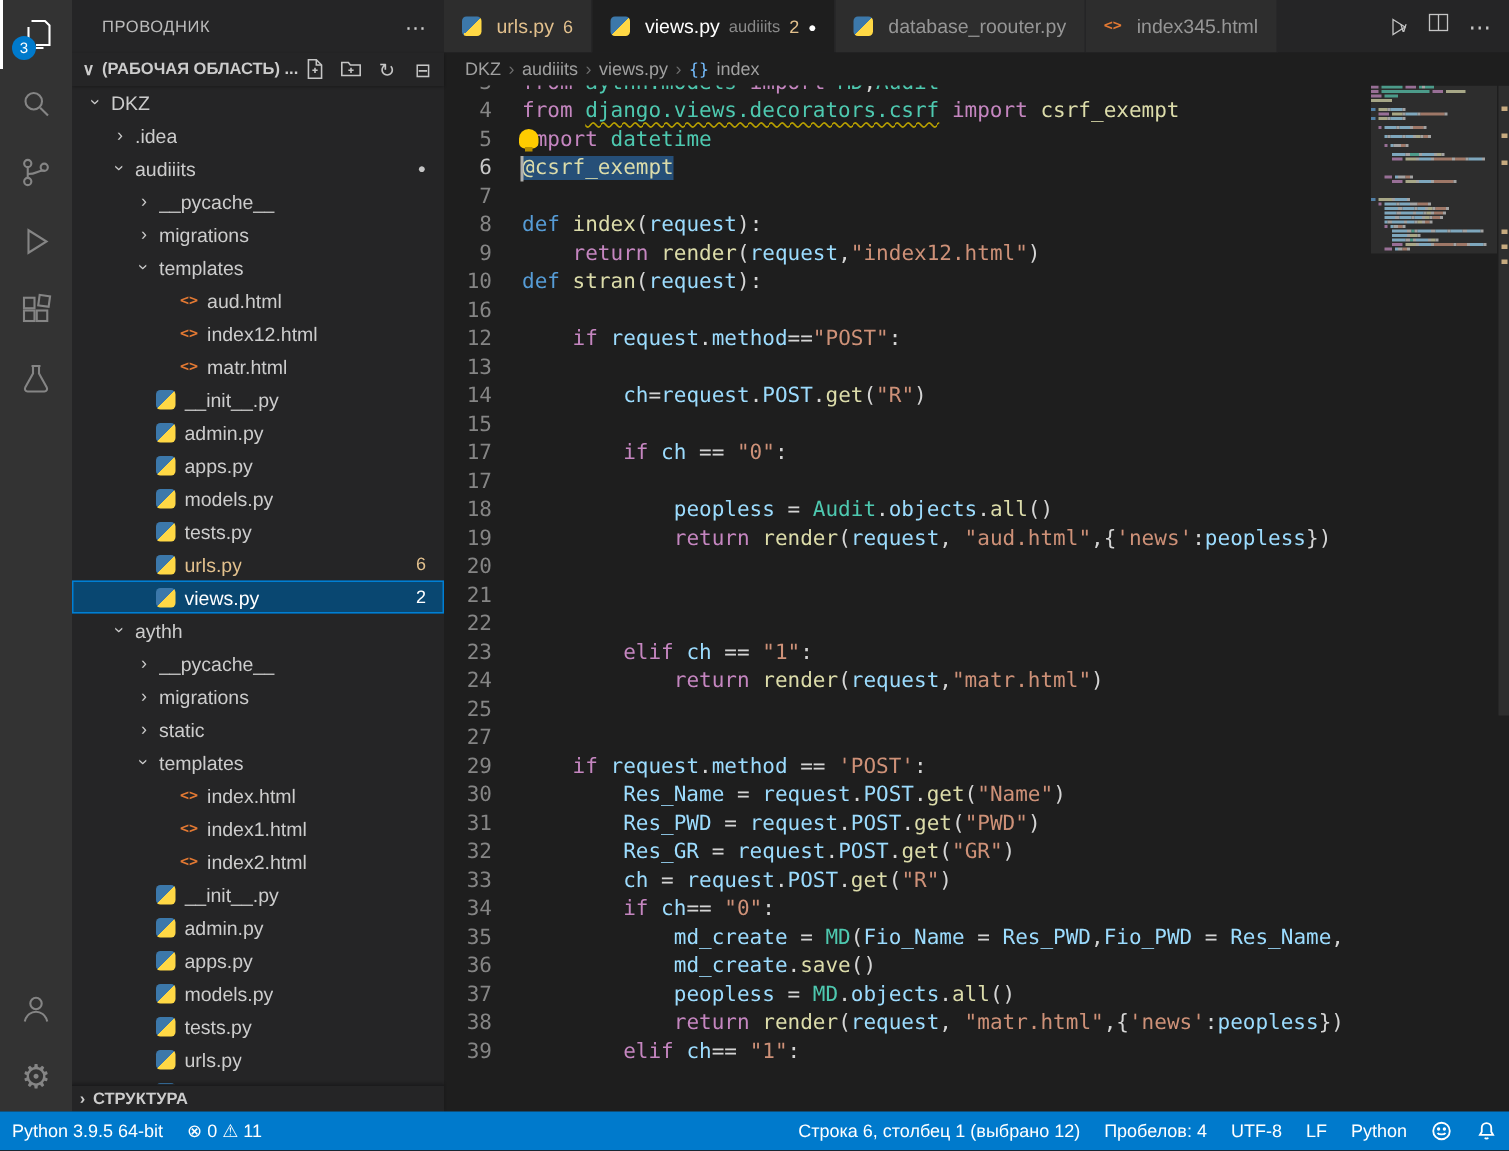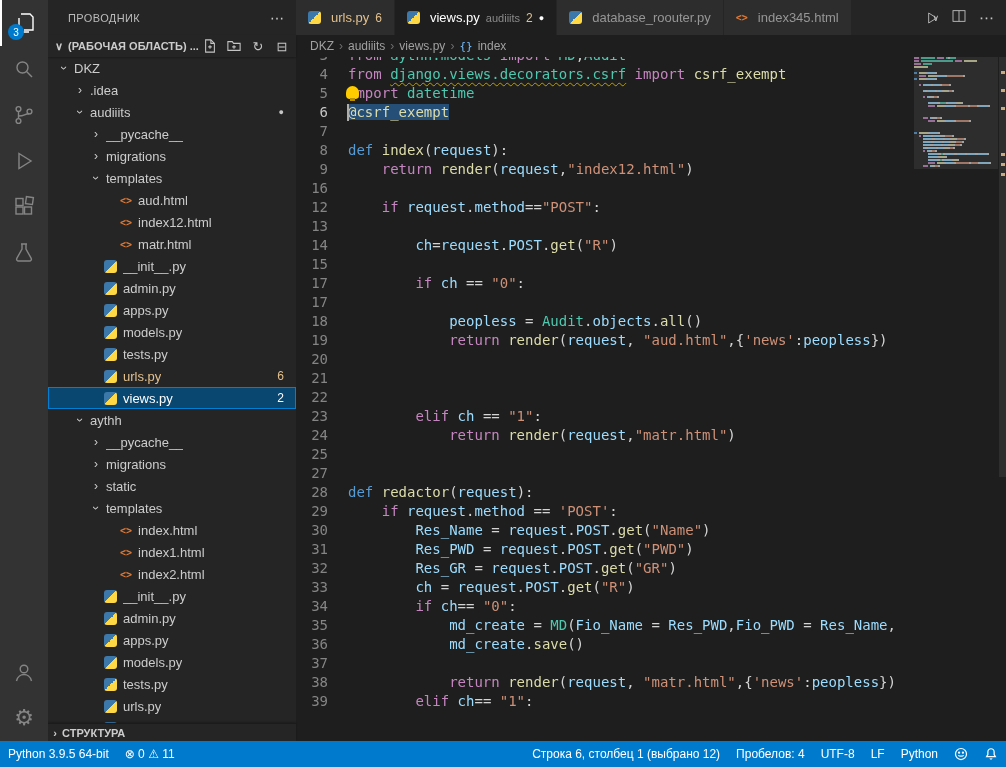--- a/index.html
+++ b/index.html
@@ -394,46 +394,46 @@
       </div>
     <div class="code-wrap">
       <div class="lines" id="lines">
           <div class="crow"><span class="ln">3</span><span class="ltext"><span class="tk kw">from</span><span class="tk pl"> </span><span class="tk cls">aythh.models</span><span class="tk pl"> </span><span class="tk kw">import</span><span class="tk pl"> </span><span class="tk cls">MD</span><span class="tk pl">,</span><span class="tk cls">Audit</span></span></div>
           <div class="crow"><span class="ln">4</span><span class="ltext"><span class="tk kw">from</span><span class="tk pl"> </span><span class="tk cls sq">django.views.decorators.csrf</span><span class="tk pl"> </span><span class="tk kw">import</span><span class="tk pl"> </span><span class="tk fn">csrf_exempt</span></span></div>
           <div class="crow"><span class="ln">5</span><span class="ltext"><span class="bulb"></span><span class="tk kw">import</span><span class="tk pl"> </span><span class="tk cls">datetime</span></span></div>
           <div class="crow"><span class="ln active">6</span><span class="ltext"><span class="caret"></span><span class="tk fn sel">@csrf_exempt</span></span></div>
           <div class="crow"><span class="ln">7</span><span class="ltext"></span></div>
           <div class="crow"><span class="ln">8</span><span class="ltext"><span class="tk def">def</span><span class="tk pl"> </span><span class="tk fn">index</span><span class="tk pl">(</span><span class="tk var">request</span><span class="tk pl">):</span></span></div>
           <div class="crow"><span class="ln">9</span><span class="ltext"><span class="tk pl">    </span><span class="tk kw">return</span><span class="tk pl"> </span><span class="tk fn">render</span><span class="tk pl">(</span><span class="tk var">request</span><span class="tk pl">,</span><span class="tk str">"index12.html"</span><span class="tk pl">)</span></span></div>
+          <div class="crow"><span class="ln">10</span><span class="ltext"><span class="tk def">def</span><span class="tk pl"> </span><span class="tk fn">stran</span><span class="tk pl">(</span><span class="tk var">request</span><span class="tk pl">):</span></span></div>
           <div class="crow"><span class="ln">16</span><span class="ltext"></span></div>
           <div class="crow"><span class="ln">12</span><span class="ltext"><span class="tk pl">    </span><span class="tk kw">if</span><span class="tk pl"> </span><span class="tk var">request</span><span class="tk pl">.</span><span class="tk var">method</span><span class="tk pl">==</span><span class="tk str">"POST"</span><span class="tk pl">:</span></span></div>
           <div class="crow"><span class="ln">13</span><span class="ltext"></span></div>
           <div class="crow"><span class="ln">14</span><span class="ltext"><span class="tk pl">        </span><span class="tk var">ch</span><span class="tk pl">=</span><span class="tk var">request</span><span class="tk pl">.</span><span class="tk var">POST</span><span class="tk pl">.</span><span class="tk fn">get</span><span class="tk pl">(</span><span class="tk str">"R"</span><span class="tk pl">)</span></span></div>
           <div class="crow"><span class="ln">15</span><span class="ltext"></span></div>
           <div class="crow"><span class="ln">17</span><span class="ltext"><span class="tk pl">        </span><span class="tk kw">if</span><span class="tk pl"> </span><span class="tk var">ch</span><span class="tk pl"> == </span><span class="tk str">"0"</span><span class="tk pl">:</span></span></div>
           <div class="crow"><span class="ln">17</span><span class="ltext"></span></div>
           <div class="crow"><span class="ln">18</span><span class="ltext"><span class="tk pl">            </span><span class="tk var">peopless</span><span class="tk pl"> = </span><span class="tk cls">Audit</span><span class="tk pl">.</span><span class="tk var">objects</span><span class="tk pl">.</span><span class="tk fn">all</span><span class="tk pl">()</span></span></div>
           <div class="crow"><span class="ln">19</span><span class="ltext"><span class="tk pl">            </span><span class="tk kw">return</span><span class="tk pl"> </span><span class="tk fn">render</span><span class="tk pl">(</span><span class="tk var">request</span><span class="tk pl">, </span><span class="tk str">"aud.html"</span><span class="tk pl">,{</span><span class="tk str">'news'</span><span class="tk pl">:</span><span class="tk var">peopless</span><span class="tk pl">})</span></span></div>
           <div class="crow"><span class="ln">20</span><span class="ltext"></span></div>
           <div class="crow"><span class="ln">21</span><span class="ltext"></span></div>
           <div class="crow"><span class="ln">22</span><span class="ltext"></span></div>
           <div class="crow"><span class="ln">23</span><span class="ltext"><span class="tk pl">        </span><span class="tk kw">elif</span><span class="tk pl"> </span><span class="tk var">ch</span><span class="tk pl"> == </span><span class="tk str">"1"</span><span class="tk pl">:</span></span></div>
           <div class="crow"><span class="ln">24</span><span class="ltext"><span class="tk pl">            </span><span class="tk kw">return</span><span class="tk pl"> </span><span class="tk fn">render</span><span class="tk pl">(</span><span class="tk var">request</span><span class="tk pl">,</span><span class="tk str">"matr.html"</span><span class="tk pl">)</span></span></div>
           <div class="crow"><span class="ln">25</span><span class="ltext"></span></div>
           <div class="crow"><span class="ln">27</span><span class="ltext"></span></div>
-          <div class="crow"><span class="ln">28</span><span class="ltext"><span class="tk def">def</span><span class="tk pl"> </span><span class="tk fn">redactor</span><span class="tk pl">(</span><span class="tk var">request</span><span class="tk pl">):</span></span></div>
           <div class="crow"><span class="ln">29</span><span class="ltext"><span class="tk pl">    </span><span class="tk kw">if</span><span class="tk pl"> </span><span class="tk var">request</span><span class="tk pl">.</span><span class="tk var">method</span><span class="tk pl"> == </span><span class="tk str">'POST'</span><span class="tk pl">:</span></span></div>
           <div class="crow"><span class="ln">30</span><span class="ltext"><span class="tk pl">        </span><span class="tk var">Res_Name</span><span class="tk pl"> = </span><span class="tk var">request</span><span class="tk pl">.</span><span class="tk var">POST</span><span class="tk pl">.</span><span class="tk fn">get</span><span class="tk pl">(</span><span class="tk str">"Name"</span><span class="tk pl">)</span></span></div>
           <div class="crow"><span class="ln">31</span><span class="ltext"><span class="tk pl">        </span><span class="tk var">Res_PWD</span><span class="tk pl"> = </span><span class="tk var">request</span><span class="tk pl">.</span><span class="tk var">POST</span><span class="tk pl">.</span><span class="tk fn">get</span><span class="tk pl">(</span><span class="tk str">"PWD"</span><span class="tk pl">)</span></span></div>
           <div class="crow"><span class="ln">32</span><span class="ltext"><span class="tk pl">        </span><span class="tk var">Res_GR</span><span class="tk pl"> = </span><span class="tk var">request</span><span class="tk pl">.</span><span class="tk var">POST</span><span class="tk pl">.</span><span class="tk fn">get</span><span class="tk pl">(</span><span class="tk str">"GR"</span><span class="tk pl">)</span></span></div>
           <div class="crow"><span class="ln">33</span><span class="ltext"><span class="tk pl">        </span><span class="tk var">ch</span><span class="tk pl"> = </span><span class="tk var">request</span><span class="tk pl">.</span><span class="tk var">POST</span><span class="tk pl">.</span><span class="tk fn">get</span><span class="tk pl">(</span><span class="tk str">"R"</span><span class="tk pl">)</span></span></div>
           <div class="crow"><span class="ln">34</span><span class="ltext"><span class="tk pl">        </span><span class="tk kw">if</span><span class="tk pl"> </span><span class="tk var">ch</span><span class="tk pl">== </span><span class="tk str">"0"</span><span class="tk pl">:</span></span></div>
           <div class="crow"><span class="ln">35</span><span class="ltext"><span class="tk pl">            </span><span class="tk var">md_create</span><span class="tk pl"> = </span><span class="tk cls">MD</span><span class="tk pl">(</span><span class="tk var">Fio_Name</span><span class="tk pl"> = </span><span class="tk var">Res_PWD</span><span class="tk pl">,</span><span class="tk var">Fio_PWD</span><span class="tk pl"> = </span><span class="tk var">Res_Name</span><span class="tk pl">,</span></span></div>
           <div class="crow"><span class="ln">36</span><span class="ltext"><span class="tk pl">            </span><span class="tk var">md_create</span><span class="tk pl">.</span><span class="tk fn">save</span><span class="tk pl">()</span></span></div>
-          <div class="crow"><span class="ln">37</span></div>
+          <div class="crow"><span class="ln">37</span><span class="ltext"><span class="tk pl">            </span><span class="tk var">peopless</span><span class="tk pl"> = </span><span class="tk cls">MD</span><span class="tk pl">.</span><span class="tk var">objects</span><span class="tk pl">.</span><span class="tk fn">all</span><span class="tk pl">()</span></span></div>
           <div class="crow"><span class="ln">38</span><span class="ltext"><span class="tk pl">            </span><span class="tk kw">return</span><span class="tk pl"> </span><span class="tk fn">render</span><span class="tk pl">(</span><span class="tk var">request</span><span class="tk pl">, </span><span class="tk str">"matr.html"</span><span class="tk pl">,{</span><span class="tk str">'news'</span><span class="tk pl">:</span><span class="tk var">peopless</span><span class="tk pl">})</span></span></div>
           <div class="crow"><span class="ln">39</span><span class="ltext"><span class="tk pl">        </span><span class="tk kw">elif</span><span class="tk pl"> </span><span class="tk var">ch</span><span class="tk pl">== </span><span class="tk str">"1"</span><span class="tk pl">:</span></span></div>
         </div>
       <div class="minimap" id="minimap">
           <div class="mline">
             <span style="width: 5px; background: rgba(197, 134, 192, 0.69);"></span>
             <span style="width: 2px;"></span>
             <span style="width: 14px; background: rgba(78, 201, 176, 0.69);"></span>
             <span style="width: 2px;"></span>
             <span style="width: 7px; background: rgba(197, 134, 192, 0.69);"></span>

